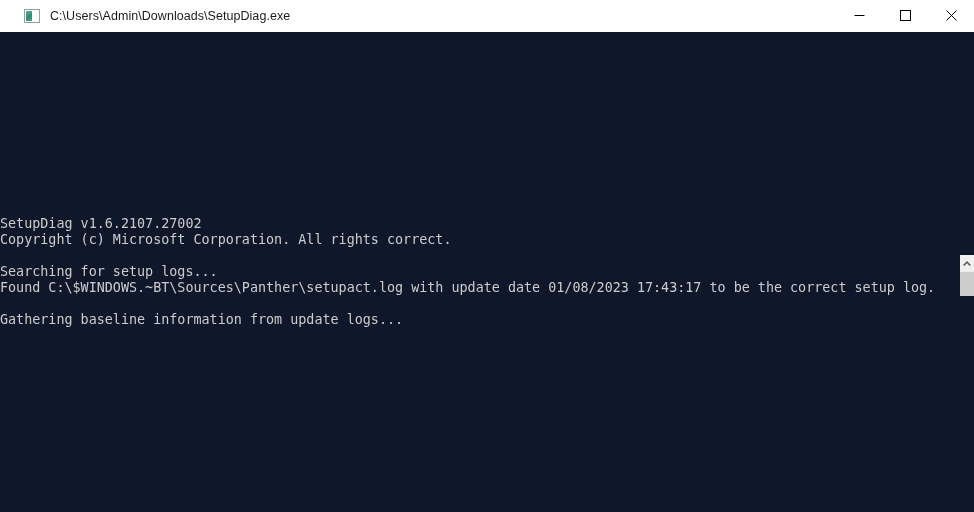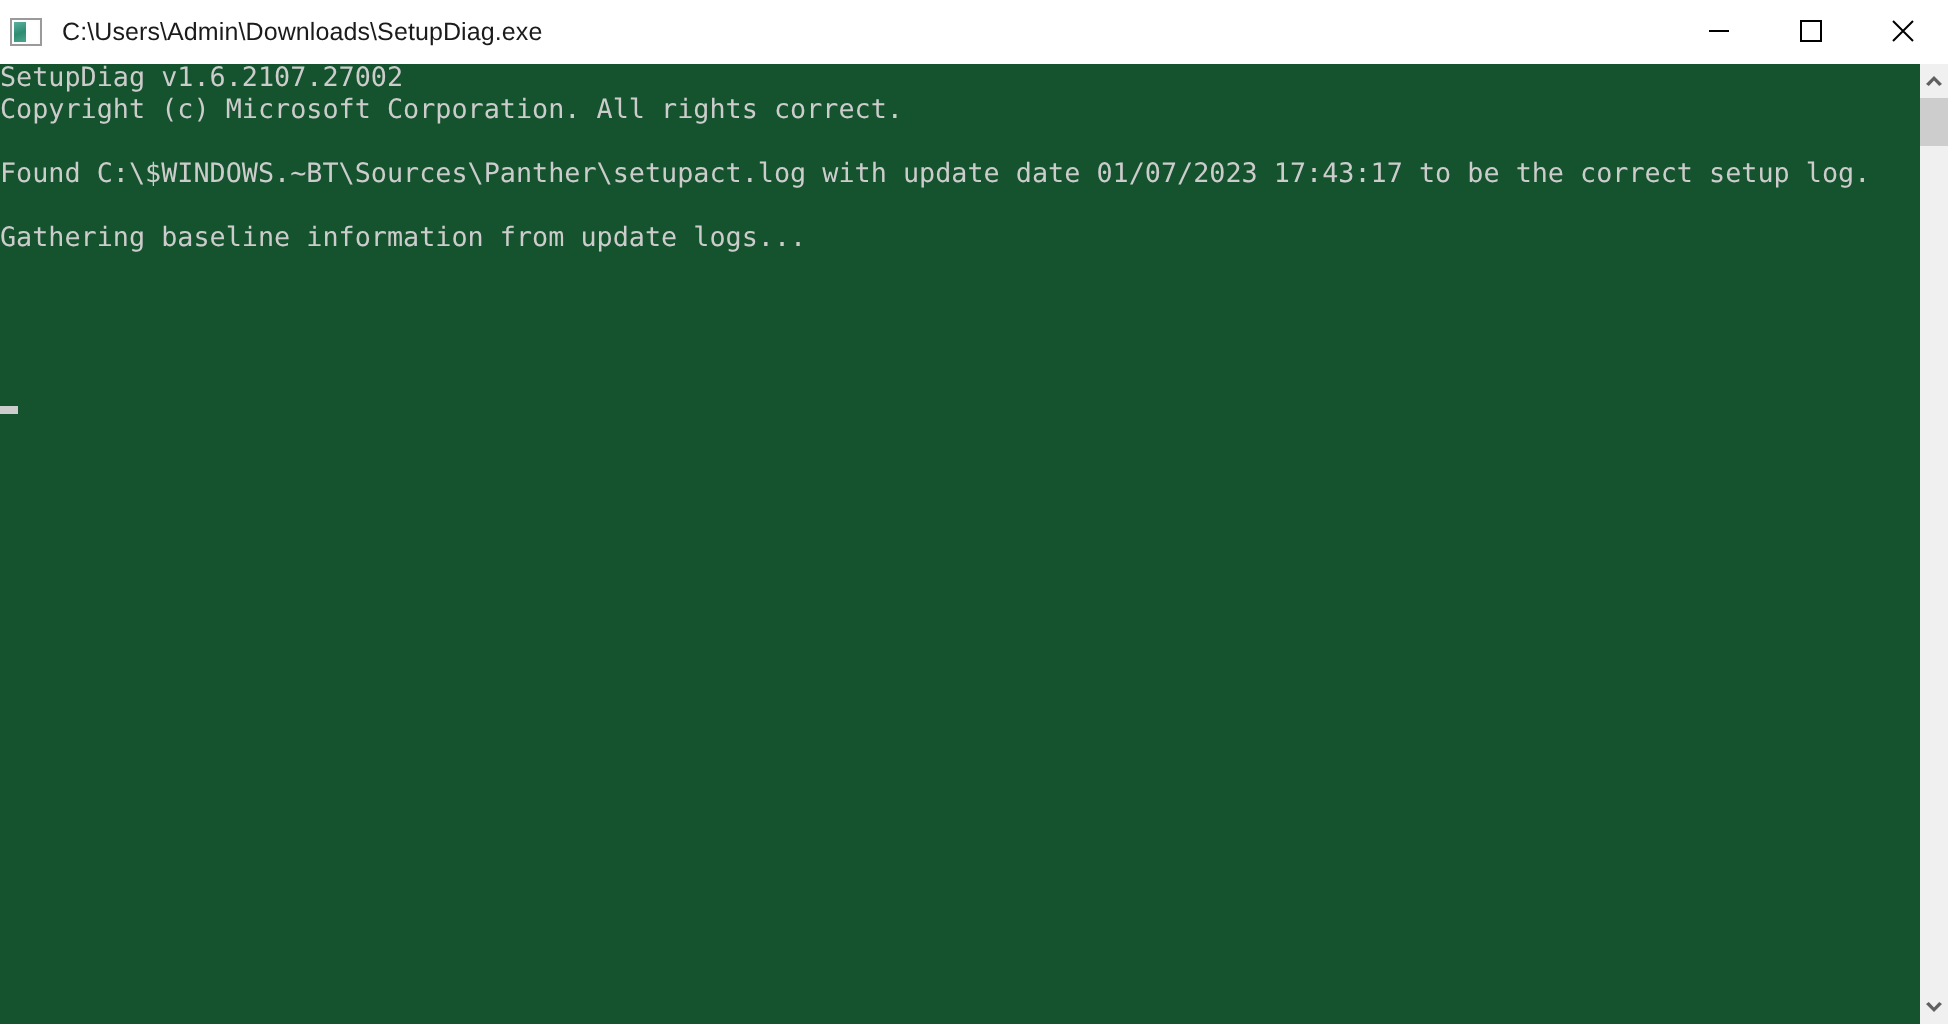--- a/index.html
+++ b/index.html
@@ -29,21 +29,21 @@
     height: 31px;
     min-height: 31px;
     background: #ffffff;
     display: flex;
     align-items: center;
     border-bottom: 1px solid #ffffff;
   }
   .title-left {
     display: flex;
     align-items: center;
-    padding-left: 5px;
+    padding-left: 24px;
     flex: 1 1 auto;
     min-width: 0;
     height: 100%;
   }
   .app-icon {
     width: 17px;
     height: 16px;
     position: relative;
     flex: 0 0 auto;
     margin-right: 9px;
@@ -98,23 +98,24 @@
   .win-btn .glyph-stroke {
     stroke: #000000;
     stroke-width: 1;
     fill: none;
   }
 
   
   .console-area {
     position: relative;
     flex: 1 1 auto;
-    background: #14532d;
-    display: flex;
-    overflow: hidden;
+    background: #0f172a;
+    display: flex;
+    overflow: hidden;
+    align-items: center;
   }
   .console-text {
     position: relative;
     flex: 1 1 auto;
     padding: 0;
     margin: 0;
     overflow: hidden;
   }
   .console-line {
     font-family: "DejaVu Sans Mono", "Liberation Mono", monospace;
@@ -202,21 +203,22 @@
         </svg>
       </div>
     </div>
   </div>
 
   <div class="console-area">
     <div class="console-text">
       <div class="console-line">SetupDiag v1.6.2107.27002</div>
       <div class="console-line">Copyright (c) Microsoft Corporation. All rights correct.</div>
       <div class="console-line blank"></div>
-      <div class="console-line">Found C:\$WINDOWS.~BT\Sources\Panther\setupact.log with update date 01/07/2023 17:43:17 to be the correct setup log.</div>
+      <div class="console-line">Searching for setup logs...</div>
+      <div class="console-line">Found C:\$WINDOWS.~BT\Sources\Panther\setupact.log with update date 01/08/2023 17:43:17 to be the correct setup log.</div>
       <div class="console-line blank"></div>
       <div class="console-line">Gathering baseline information from update logs...</div>
       <div class="cursor"></div>
     </div>
 
     <div class="scrollbar">
       <div class="sb-arrow">
         <svg width="8" height="5" viewBox="0 0 8 5">
           <path d="M4 0 L8 4 L6.6 5 L4 2.3 L1.4 5 L0 4 Z"></path>
         </svg>

